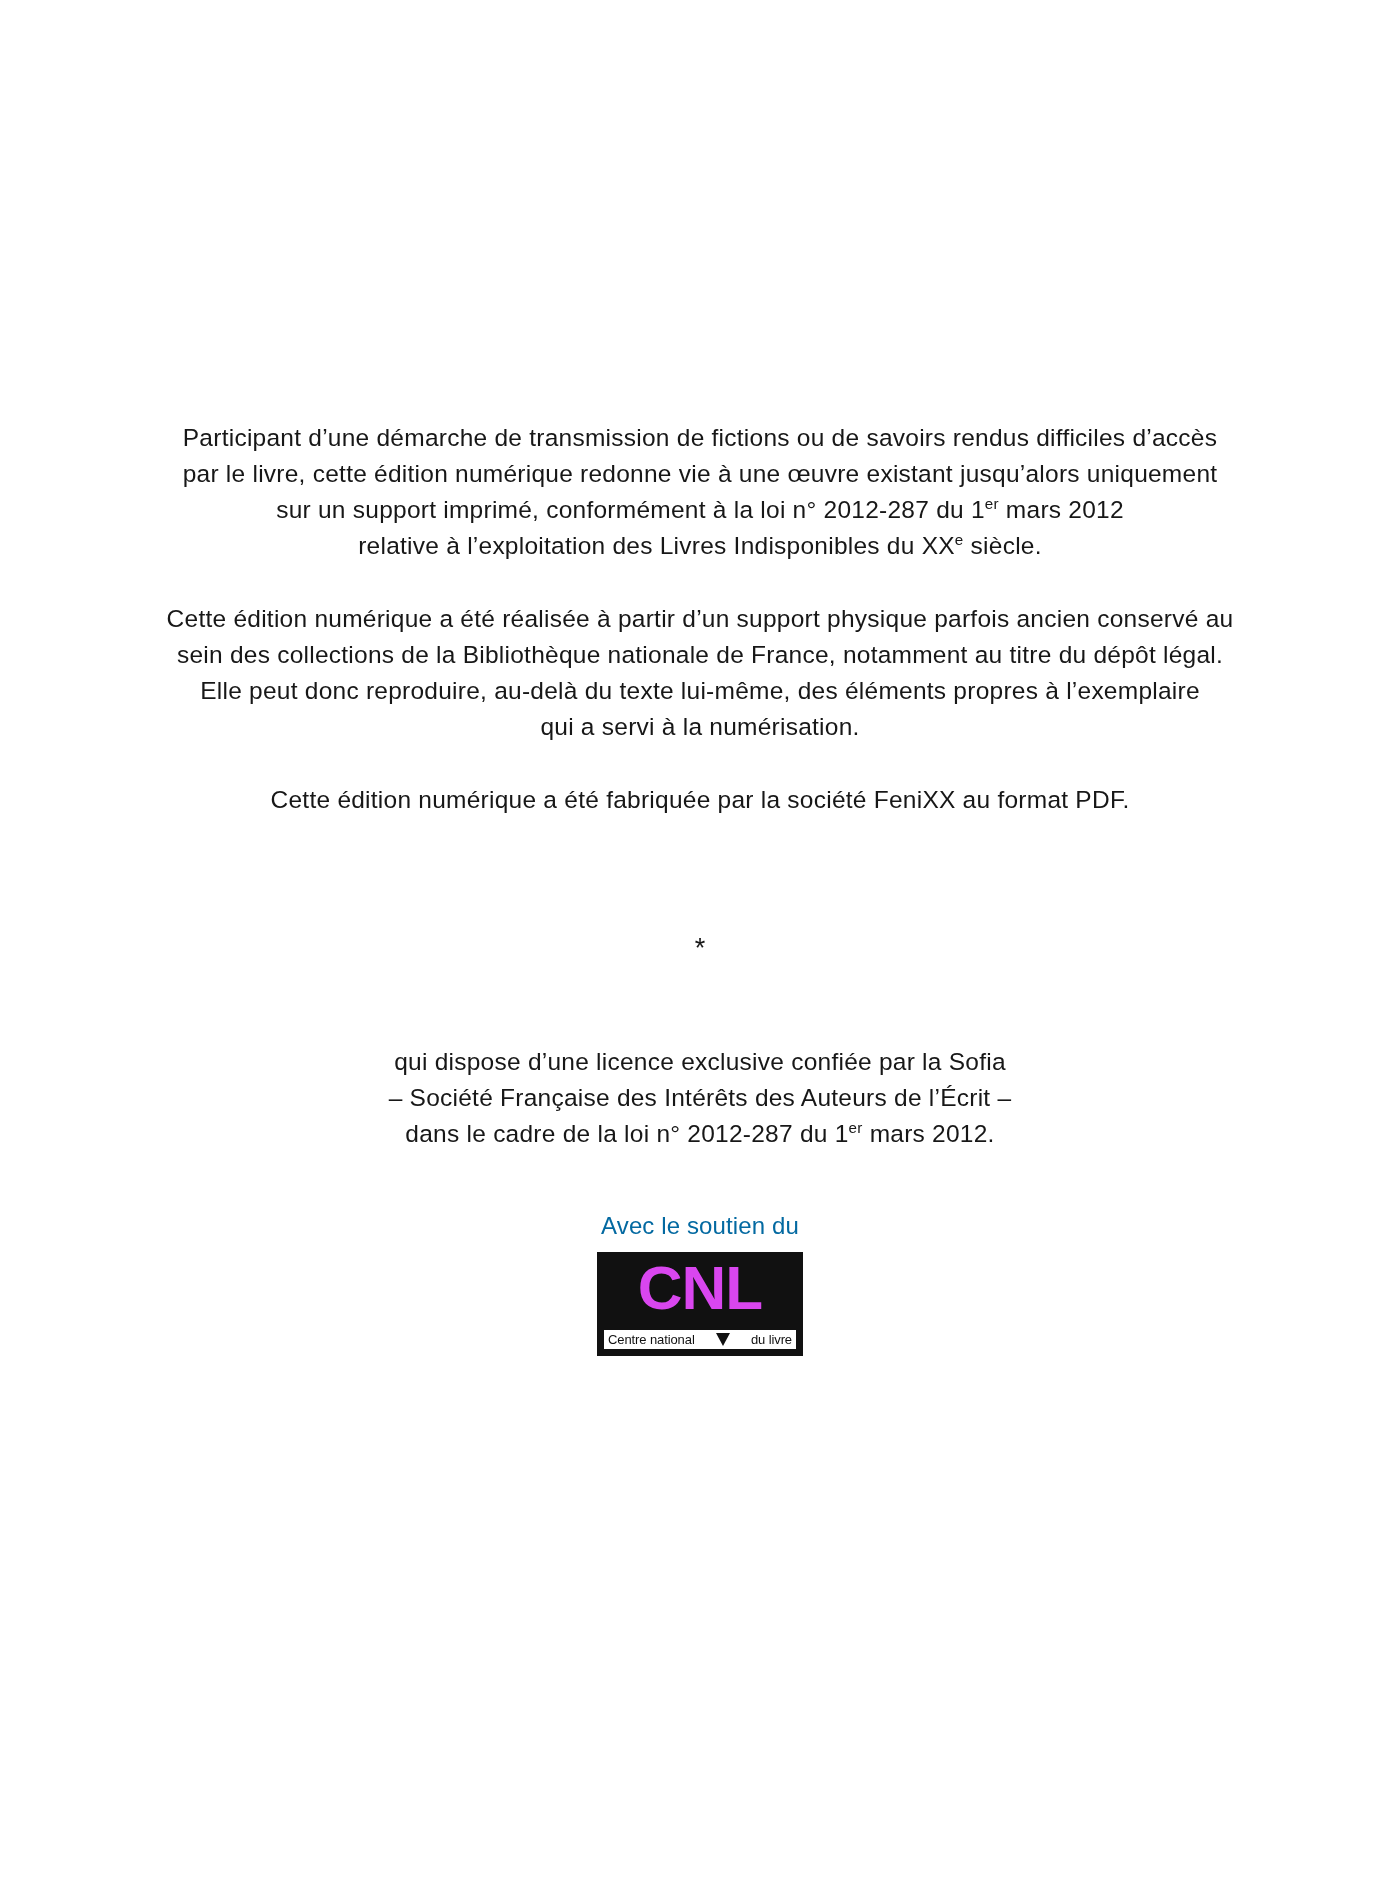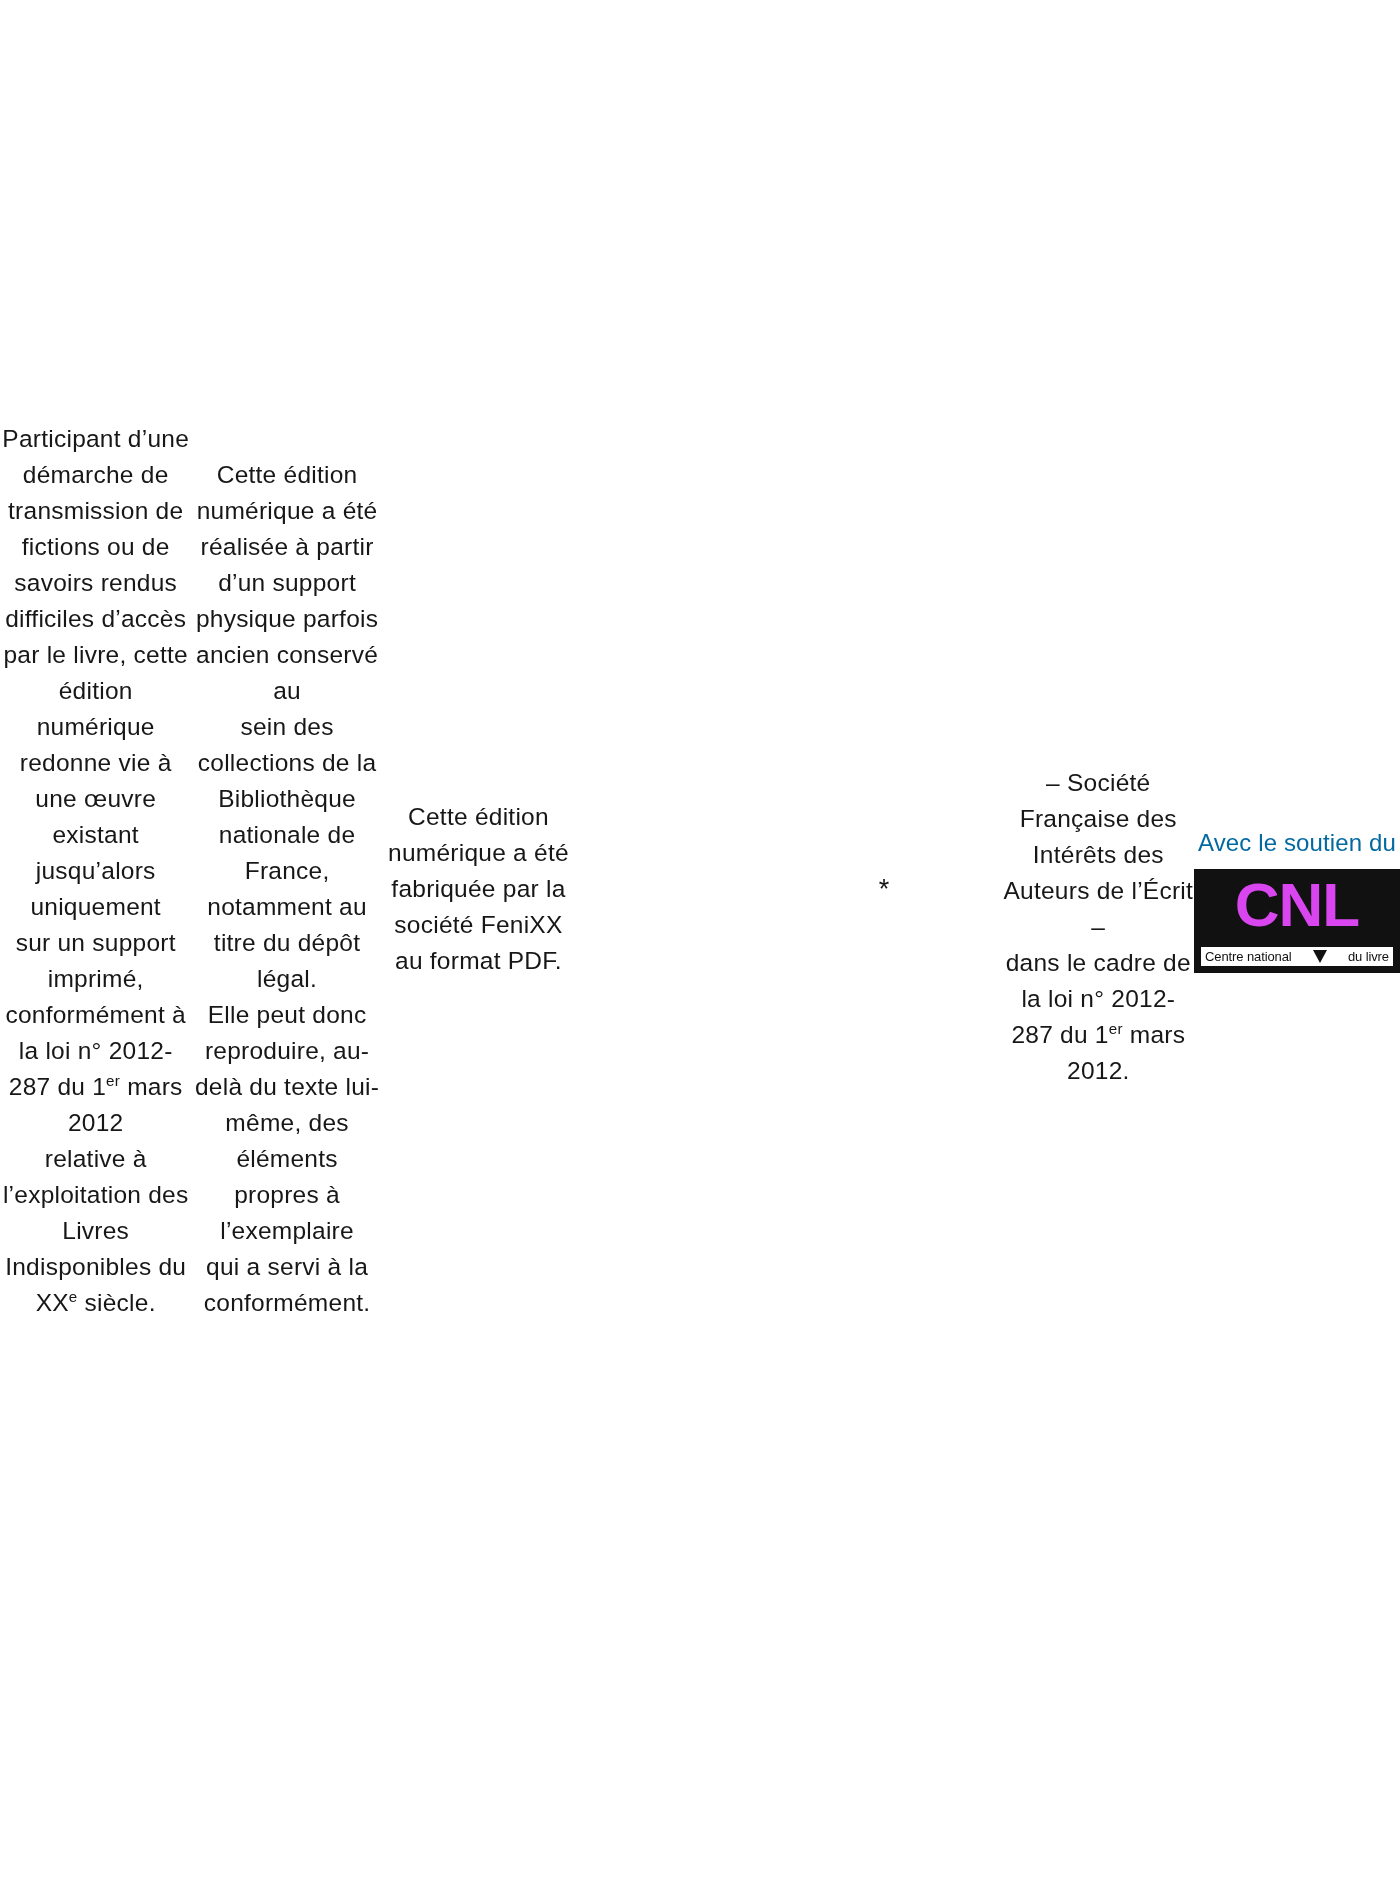--- a/index.html
+++ b/index.html
@@ -22,21 +22,21 @@
     padding: 0;
     position: relative;
   }
   .content {
     position: absolute;
     left: 0;
     right: 0;
     top: 420px;
     width: 1400px;
     display: flex;
-    flex-direction: row;
+    flex-direction: column;
     align-items: center;
   }
   .para {
     width: 1130px;
     text-align: center;
     font-size: 24.5px;
     line-height: 1.47;
     color: #171717;
     letter-spacing: 0.01em;
     margin: 0;
@@ -129,36 +129,36 @@
       <span>Participant d’une démarche de transmission de fictions ou de savoirs rendus difficiles d’accès</span><br>
       <span>par le livre, cette édition numérique redonne vie à une œuvre existant jusqu’alors uniquement</span><br>
       <span>sur un support imprimé, conformément à la loi n° 2012-287 du 1</span><sup>er</sup><span> mars 2012</span><br>
       <span>relative à l’exploitation des Livres Indisponibles du XX</span><sup>e</sup><span> siècle.</span>
     </p>
 
     <p class="para">
       <span>Cette édition numérique a été réalisée à partir d’un support physique parfois ancien conservé au</span><br>
       <span>sein des collections de la Bibliothèque nationale de France, notamment au titre du dépôt légal.</span><br>
       <span>Elle peut donc reproduire, au-delà du texte lui-même, des éléments propres à l’exemplaire</span><br>
-      <span>qui a servi à la conformément.</span>
+      <span>qui a servi à la numérisation.</span>
     </p>
 
     <p class="para">
       <span>Cette édition numérique a été fabriquée par la société FeniXX au format PDF.</span>
     </p>
 
     <p class="para">
       <br>
     </p>
 
     <div class="star">*</div>
 
     <p class="para tight-gap">
       <br>
-      <br>
+      <span>qui dispose d’une licence exclusive confiée par la Sofia</span><br>
       <span>– Société Française des Intérêts des Auteurs de l’Écrit –</span><br>
       <span>dans le cadre de la loi n° 2012-287 du 1</span><sup>er</sup><span> mars 2012.</span>
     </p>
 
     <div class="logo-block">
       <div class="logo-caption">Avec le soutien du</div>
       <div class="cnl-logo">
         <div class="cnl-letters">CNL</div>
         <div class="cnl-sub">
           <span>Centre national</span>

